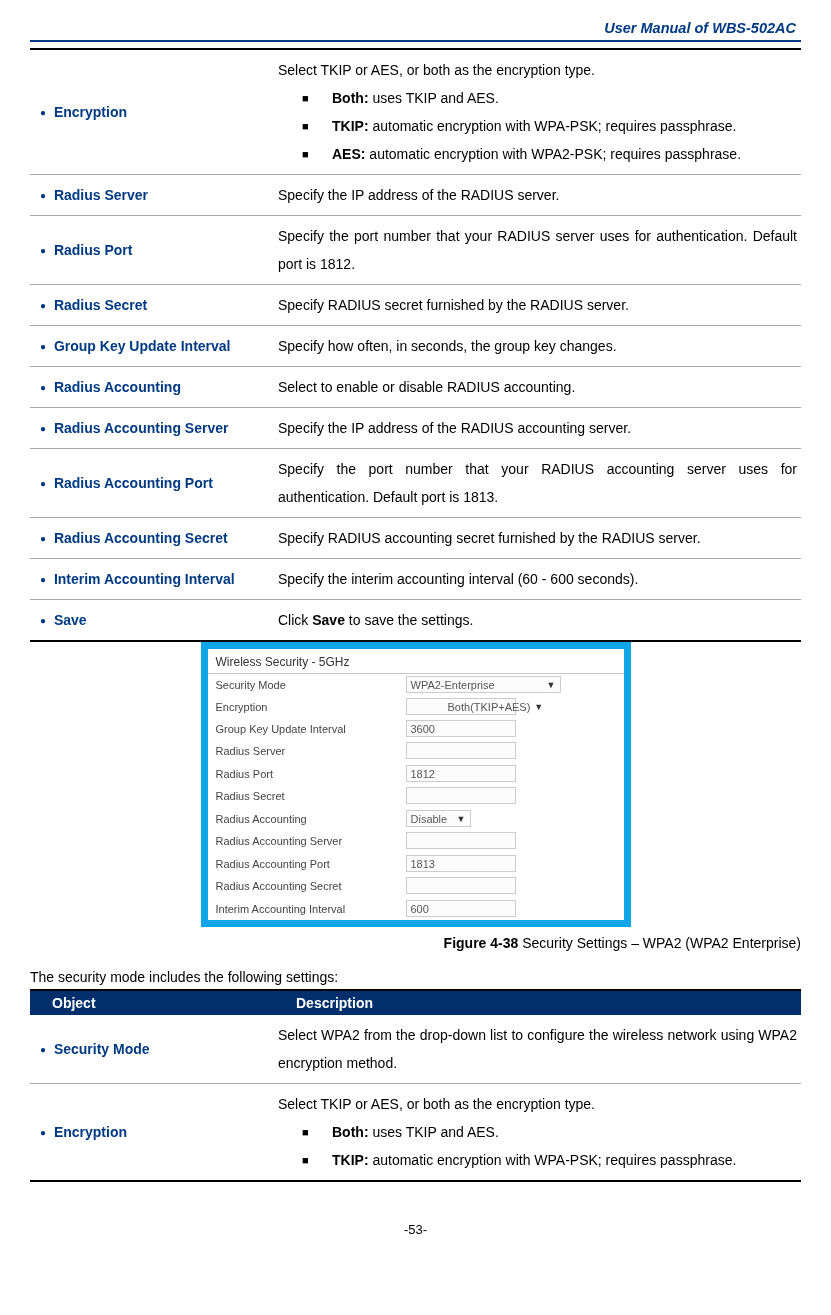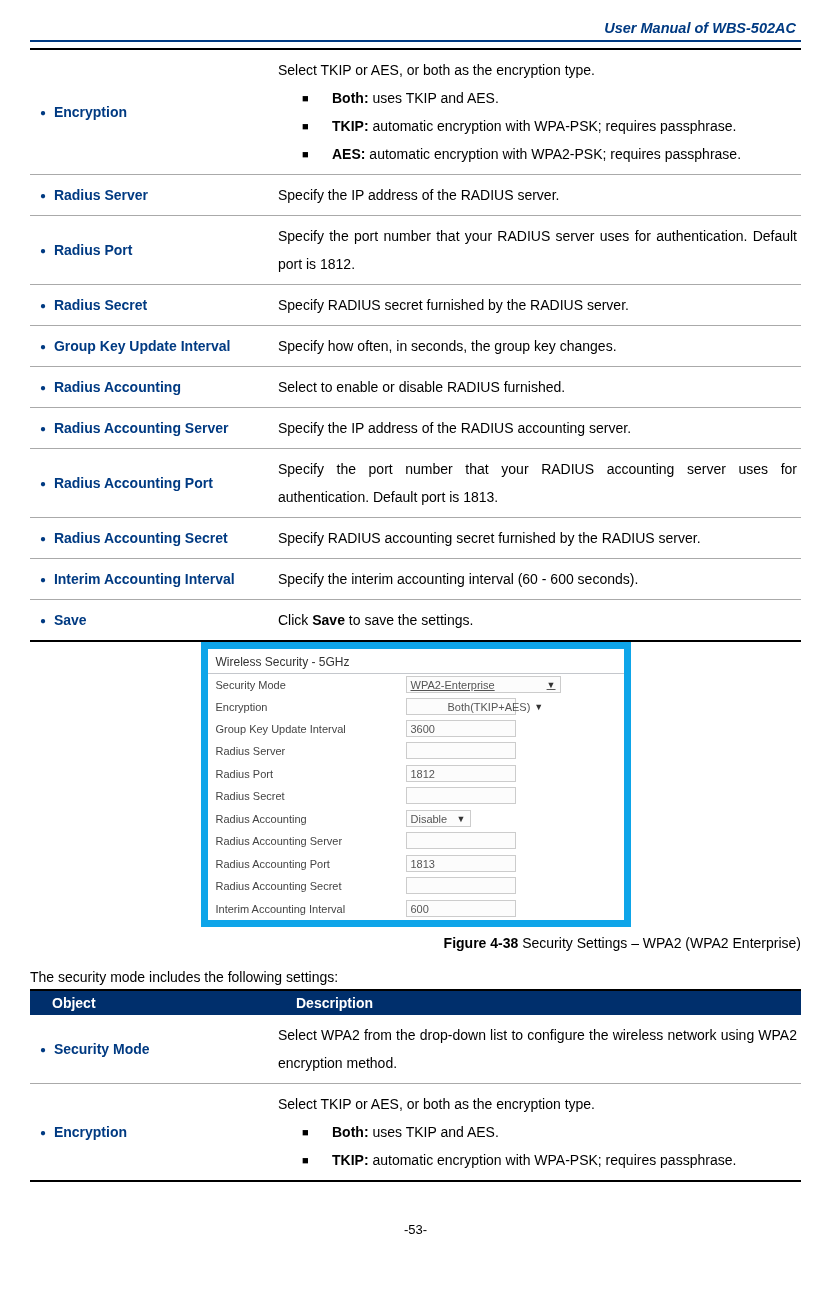--- a/index.html
+++ b/index.html
@@ -134,21 +134,21 @@
   .fake-select, .fake-input {
     border: 1px solid #ccc;
     background: #fcfcfc;
     font-size: 11px;
     color: #555;
     padding: 1px 4px;
     display: inline-flex;
     align-items: center;
     height: 17px;
   }
-  .fake-select.wide { width: 155px; justify-content: space-between; text-decoration: underline; }
+  .fake-select.wide { width: 155px; justify-content: space-between; }
   .fake-select.med { width: 110px; justify-content: space-between; padding-left: 41px; }
   .fake-select.small { width: 65px; justify-content: space-between; }
   .fake-input { width: 110px; }
   .caret { font-size: 9px; color: #333; margin-left: 4px; }
   .figure-caption {
     text-align: right;
     font-size: 14px;
     margin: 8px 0 18px 0;
   }
   .intro-line {
@@ -221,21 +221,21 @@
     <tr>
       <td class="obj-col"><span class="bullet-dot">●</span> <span>Radius Secret</span></td>
       <td class="desc-col">Specify RADIUS secret furnished by the RADIUS server.</td>
     </tr>
     <tr>
       <td class="obj-col"><span class="bullet-dot">●</span> <span>Group Key Update Interval</span></td>
       <td class="desc-col">Specify how often, in seconds, the group key changes.</td>
     </tr>
     <tr>
       <td class="obj-col"><span class="bullet-dot">●</span> <span>Radius Accounting</span></td>
-      <td class="desc-col">Select to enable or disable RADIUS furnished.</td>
+      <td class="desc-col">Select to enable or disable RADIUS accounting.</td>
     </tr>
     <tr>
       <td class="obj-col"><span class="bullet-dot">●</span> <span>Radius Accounting Server</span></td>
       <td class="desc-col">Specify the IP address of the RADIUS accounting server.</td>
     </tr>
     <tr>
       <td class="obj-col"><span class="bullet-dot">●</span> <span>Radius Accounting Port</span></td>
       <td class="desc-col">Specify the port number that your RADIUS accounting server uses for authentication. Default port is 1813.</td>
     </tr>
     <tr>

